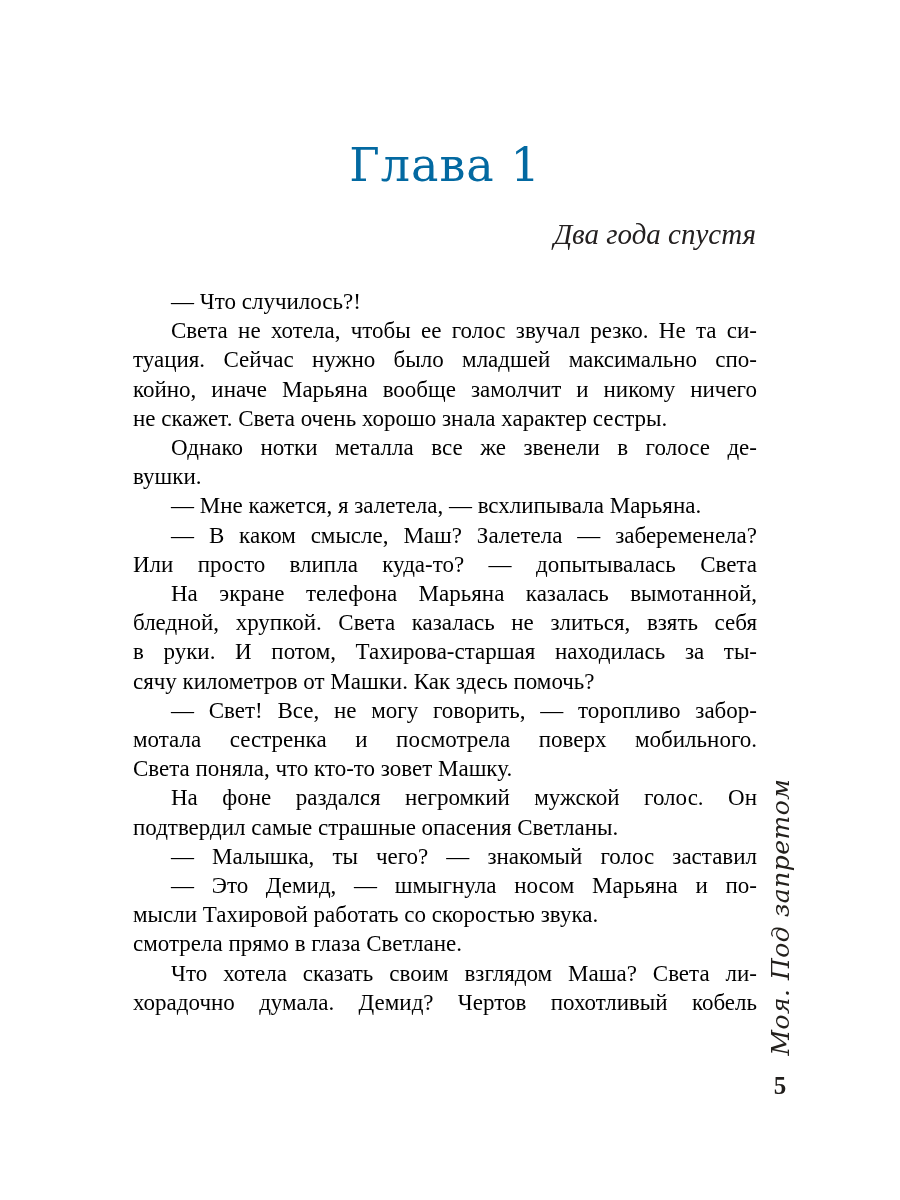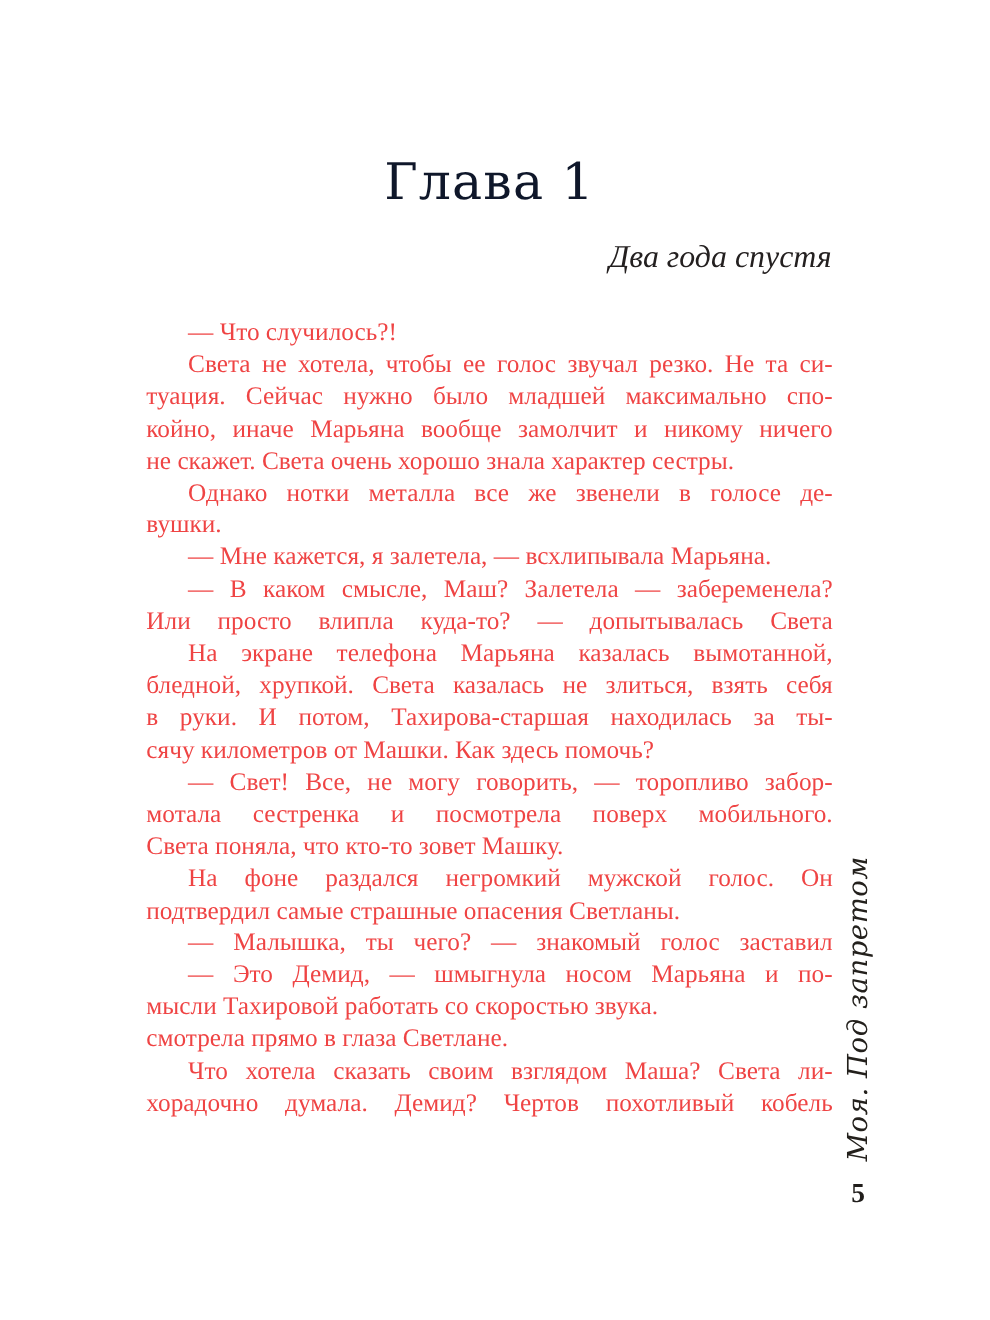--- a/index.html
+++ b/index.html
@@ -19,41 +19,41 @@
   .chapter-title {
     position: absolute;
     left: 133px;
     top: 138px;
     width: 624px;
     text-align: center;
     font-family: "DejaVu Serif", serif;
     font-size: 46px;
     font-weight: 400;
     letter-spacing: 1px;
-    color: #0f172a;
+    color: #0369a1;
   }
   .section-subtitle {
     position: absolute;
     left: 132px;
     top: 218px;
     width: 624px;
     text-align: right;
     font-family: Liberation Serif, serif;
     font-style: italic;
     font-size: 29px;
     color: #242020;
   }
   .body-text {
     position: absolute;
     left: 133px;
     top: 287px;
     width: 624px;
     font-size: 23px;
     line-height: 29.2px;
-    color: #ef4444;
+    color: #000000;
   }
   .tline {
     text-align: justify;
     text-align-last: justify;
   }
   .tline.para-end {
     text-align-last: left;
   }
   .tline.para-start {
     text-indent: 38px;

